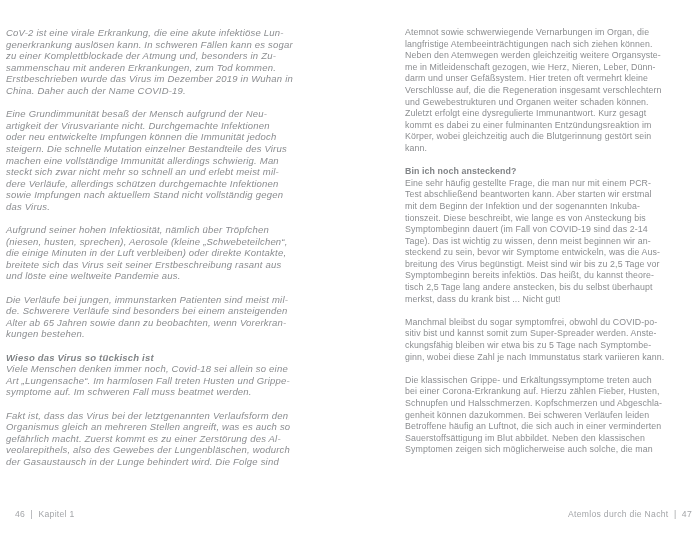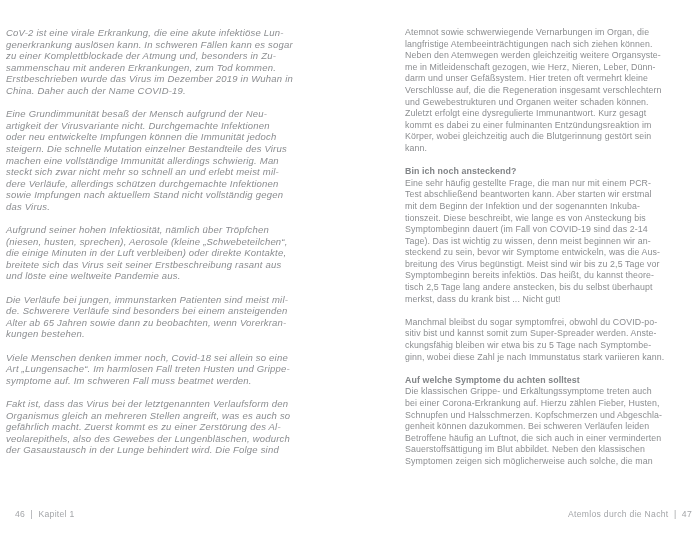--- a/index.html
+++ b/index.html
@@ -80,20 +80,21 @@
 das Virus.</p>
     <p class="para">Aufgrund seiner hohen Infektiosität, nämlich über Tröpfchen
 (niesen, husten, sprechen), Aerosole (kleine „Schwebeteilchen“,
 die einige Minuten in der Luft verbleiben) oder direkte Kontakte,
 breitete sich das Virus seit seiner Erstbeschreibung rasant aus
 und löste eine weltweite Pandemie aus.</p>
     <p class="para">Die Verläufe bei jungen, immunstarken Patienten sind meist mil-
 de. Schwerere Verläufe sind besonders bei einem ansteigenden
 Alter ab 65 Jahren sowie dann zu beobachten, wenn Vorerkran-
 kungen bestehen.</p>
+    <p class="heading">Wieso das Virus so tückisch ist</p>
     <p class="para">Viele Menschen denken immer noch, Covid-18 sei allein so eine
 Art „Lungensache“. Im harmlosen Fall treten Husten und Grippe-
 symptome auf. Im schweren Fall muss beatmet werden.</p>
     <p class="para">Fakt ist, dass das Virus bei der letztgenannten Verlaufsform den
 Organismus gleich an mehreren Stellen angreift, was es auch so
 gefährlich macht. Zuerst kommt es zu einer Zerstörung des Al-
 veolarepithels, also des Gewebes der Lungenbläschen, wodurch
 der Gasaustausch in der Lunge behindert wird. Die Folge sind</p>
   </div>
 
@@ -118,21 +119,20 @@
 Tage). Das ist wichtig zu wissen, denn meist beginnen wir an-
 steckend zu sein, bevor wir Symptome entwickeln, was die Aus-
 breitung des Virus begünstigt. Meist sind wir bis zu 2,5 Tage vor
 Symptombeginn bereits infektiös. Das heißt, du kannst theore-
 tisch 2,5 Tage lang andere anstecken, bis du selbst überhaupt
 merkst, dass du krank bist ... Nicht gut!</p>
     <p class="para">Manchmal bleibst du sogar symptomfrei, obwohl du COVID-po-
 sitiv bist und kannst somit zum Super-Spreader werden. Anste-
 ckungsfähig bleiben wir etwa bis zu 5 Tage nach Symptombe-
 ginn, wobei diese Zahl je nach Immunstatus stark variieren kann.</p>
-    <p class="heading">Auf welche Symptome du achten solltest</p>
     <p class="para">Die klassischen Grippe- und Erkältungssymptome treten auch
 bei einer Corona-Erkrankung auf. Hierzu zählen Fieber, Husten,
 Schnupfen und Halsschmerzen. Kopfschmerzen und Abgeschla-
 genheit können dazukommen. Bei schweren Verläufen leiden
 Betroffene häufig an Luftnot, die sich auch in einer verminderten
 Sauerstoffsättigung im Blut abbildet. Neben den klassischen
 Symptomen zeigen sich möglicherweise auch solche, die man</p>
   </div>
 
   <div class="page-footer left">46  |  Kapitel 1</div>

